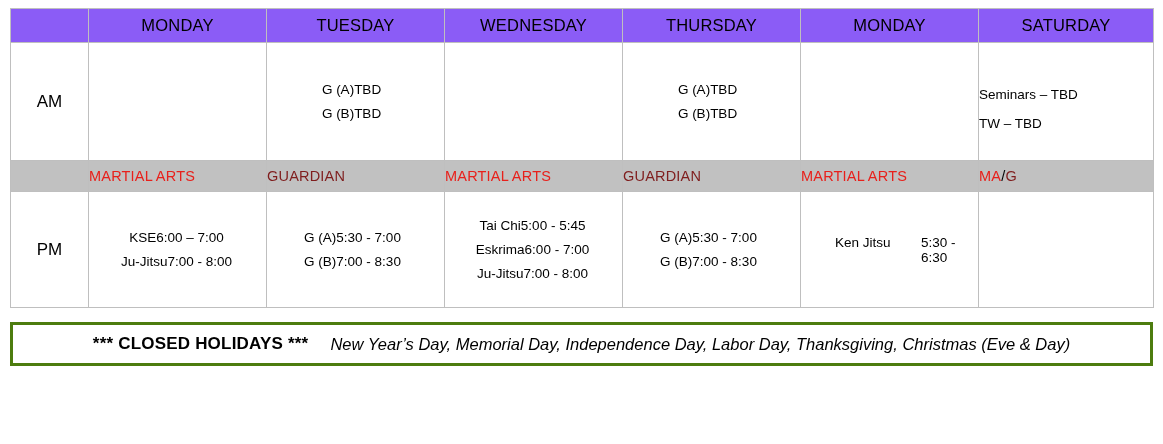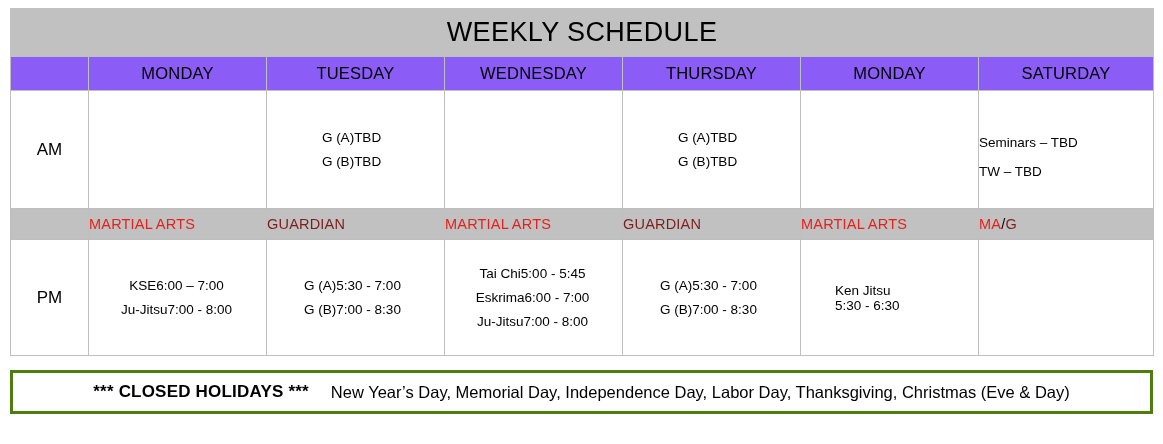--- a/index.html
+++ b/index.html
@@ -104,21 +104,21 @@
   .centered {
     font-size: 13.5px;
     margin-top: 28px;
   }
   .centered .line { margin: 14px 0; white-space: nowrap; }
 
   .single {
     padding: 0 0 0 34px;
     font-size: 13.5px;
   }
-  .single .line { display: flex; margin: 0; flex-direction: column; }
+  .single .line { display: flex; margin: 0; }
   .single .line .lab { min-width: 86px; }
 
   
   .footer {
     margin-top: 14px;
     width: 1143px;
     box-sizing: border-box;
     border: 3px solid #4d7c0f;
     background: #ffffff;
     height: 44px;
@@ -127,42 +127,40 @@
     justify-content: center;
   }
   .footer .fbold {
     font-size: 17px;
     font-weight: bold;
     letter-spacing: 0.2px;
   }
   .footer .fnorm {
     font-size: 16.5px;
     margin-left: 22px;
+    font-style: italic;
   }
 </style>
 </head>
 <body>
 
 <div class="page">
 
   <table class="schedule">
     <colgroup>
       <col style="width:78px">
       <col style="width:178px">
       <col style="width:178px">
       <col style="width:178px">
       <col style="width:178px">
       <col style="width:178px">
       <col style="width:175px">
     </colgroup>
 
     <tbody>
-        <tr>
-      <td class="title-bar" colspan="7">WEEKLY SCHEDULE</td>
-    </tr>
 
     <tr>
       <th class="dayhead"></th>
       <th class="dayhead">MONDAY</th>
       <th class="dayhead">TUESDAY</th>
       <th class="dayhead">WEDNESDAY</th>
       <th class="dayhead">THURSDAY</th>
       <th class="dayhead">MONDAY</th>
       <th class="dayhead">SATURDAY</th>
     </tr>

